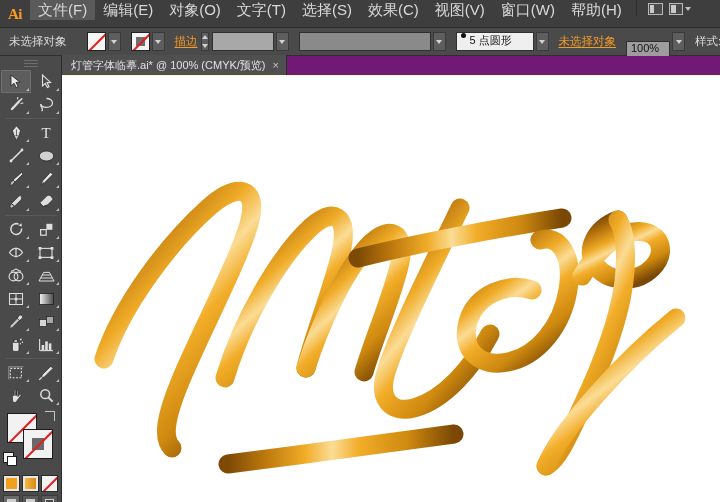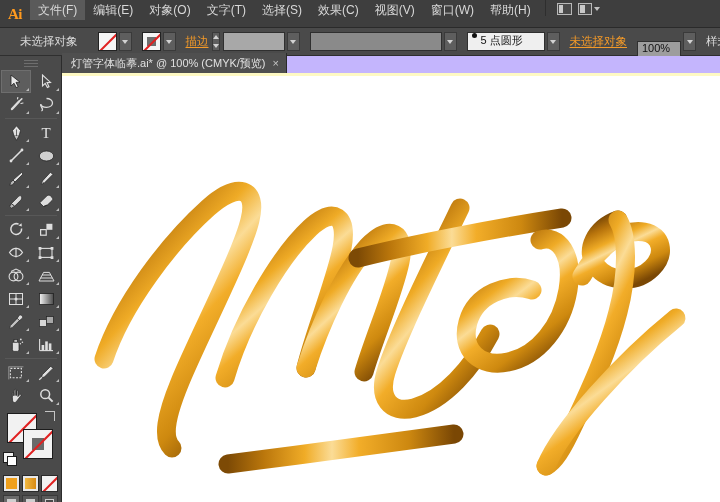--- a/index.html
+++ b/index.html
@@ -25,21 +25,21 @@
   .ai-logo {
     width: 30px; height: 28px;
     display: flex; align-items: center; justify-content: center;
     font-weight: bold; font-size: 15px;
     color: #ff9a1f; letter-spacing: -0.5px;
     font-family: "Liberation Serif", serif;
   }
   .menu-item {
     padding: 7px 8px; height: 20px;
     display: flex; align-items: center;
-    font-size: 12px; color: #d8d8d8;
+    font-size: 15px; color: #d8d8d8;
     white-space: nowrap; cursor: default;
   }
   .menu-item.active { background: #5a5a5a; }
   .menubar-sep {
     width: 1px; height: 16px; background: #2e2e2e;
     margin: 0 6px;
   }
   .mb-icon {
     width: 22px; height: 18px; margin-left: 2px;
     display: flex; align-items: center; justify-content: center;
@@ -62,21 +62,21 @@
     border-top: 4px solid #c0c0c0;
   }
 
   
   .controlbar {
     position: absolute; top: 28px; left: 0;
     width: 720px; height: 28px;
     background: #4a4a4a;
     border-bottom: 1px solid #2f2f2f;
     display: flex; align-items: center;
-    padding-left: 20px;
+    padding-left: 9px;
   }
   .cb-label { font-size: 11.5px; color: #dcdcdc; white-space: nowrap; }
   .cb-label.orange { color: #f49a28; text-decoration: underline; text-underline-offset: 2px; }
   .cb-gap { width: 10px; flex: none; }
 
   .swatch-none {
     width: 19px; height: 19px;
     background: #f5f5f5; border: 1px solid #222;
     position: relative; overflow: hidden;
   }
@@ -142,22 +142,22 @@
   }
   .bullet-dot {
     width: 5px; height: 5px; border-radius: 50%;
     background: #111; margin-right: 4px; flex: none;
   }
 
   
   .tabbar {
     position: absolute; top: 56px; left: 62px;
     width: 658px; height: 20px;
-    background: #c4b5fd;
-    border-bottom: 3px solid #fef9c3;
+    background: #701a75;
+    border-bottom: 1px solid #fef9c3;
     display: flex; align-items: flex-end;
   }
   .doc-tab {
     height: 20px; padding: 0 7px 0 9px;
     background: #4f4f4f;
     display: flex; align-items: center; gap: 7px;
     font-size: 11px; color: #e0e0e0;
     border-right: 1px solid #2a2a2a;
     white-space: nowrap;
   }

